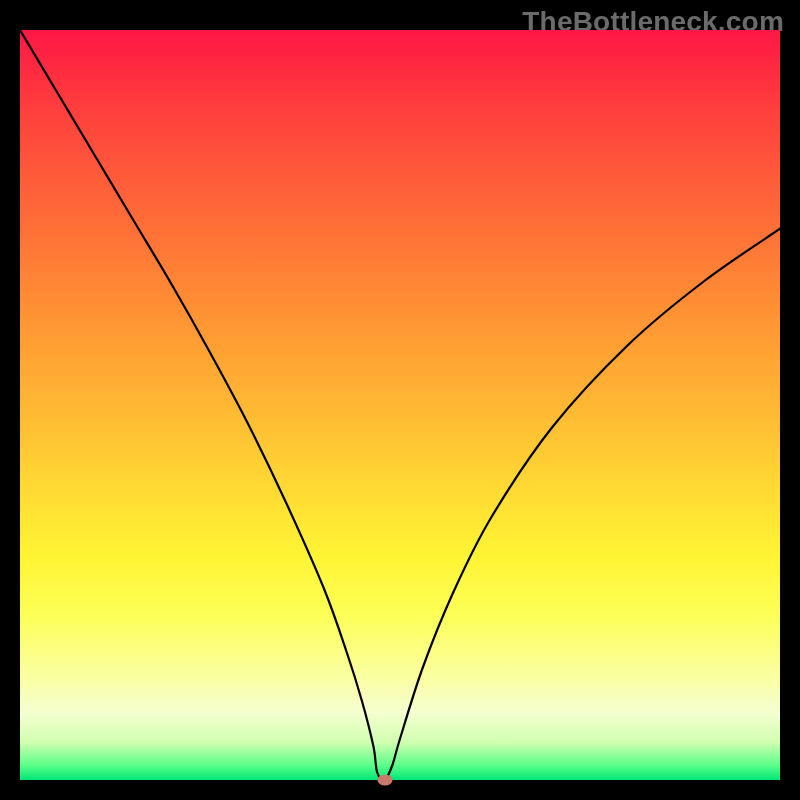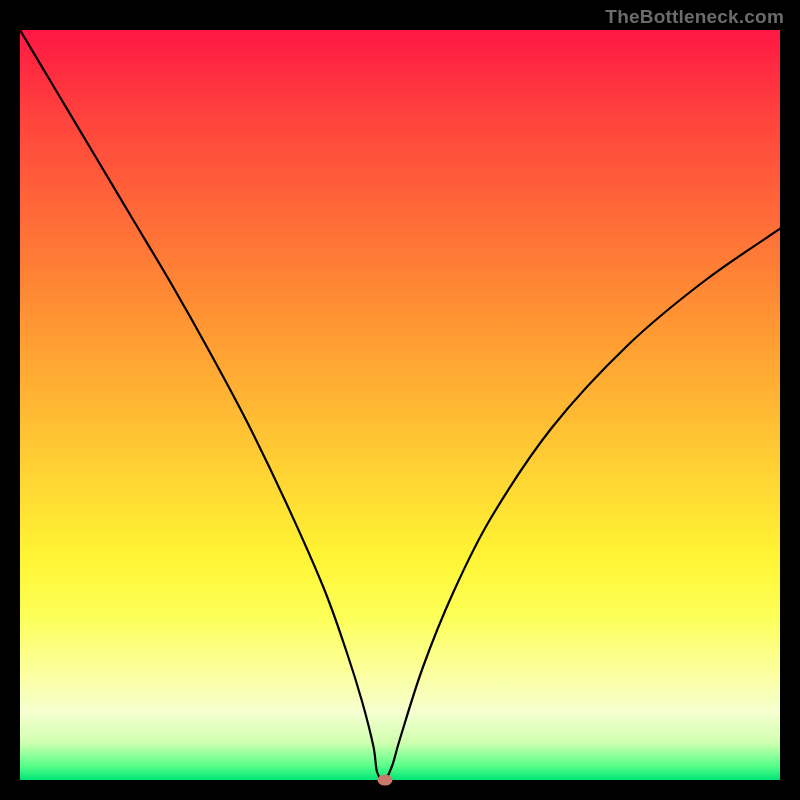--- a/index.html
+++ b/index.html
@@ -37,21 +37,21 @@
       #d0ffb0 95%,
       #5dff8a 98%,
       #00e676 100%
     );
   }
   .watermark {
     position: absolute;
     top: 6px;
     right: 16px;
     font-family: Arial, Helvetica, sans-serif;
-    font-size: 19px;
+    font-size: 28px;
     font-weight: 600;
     color: #6b6b6b;
     letter-spacing: 0.2px;
   }
   svg.curve {
     position: absolute;
     left: 0;
     top: 0;
     width: 760px;
     height: 750px;

